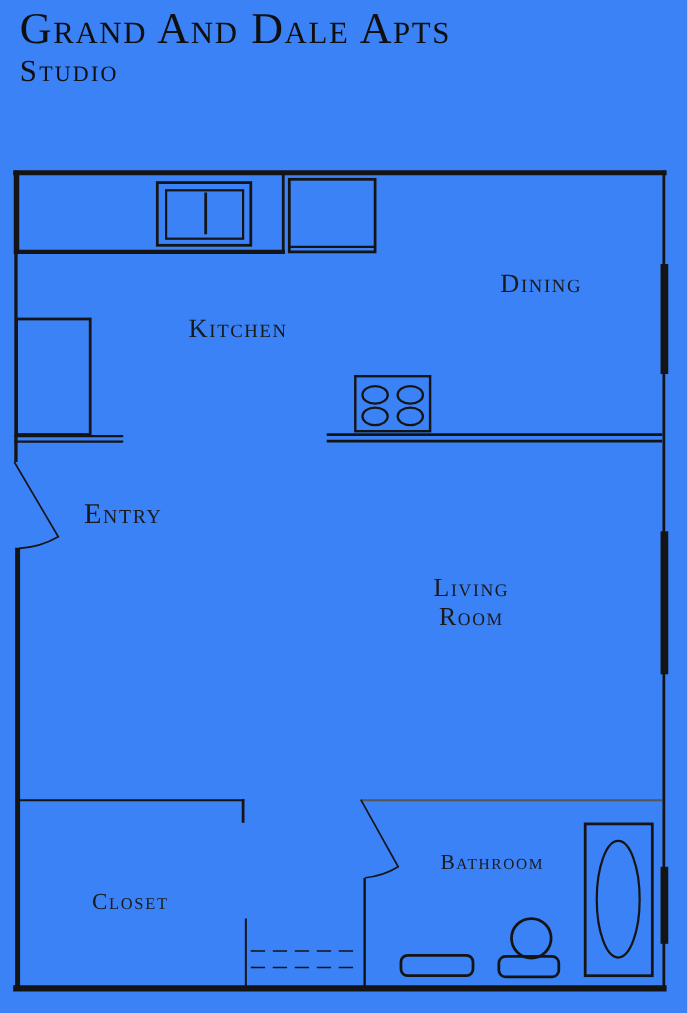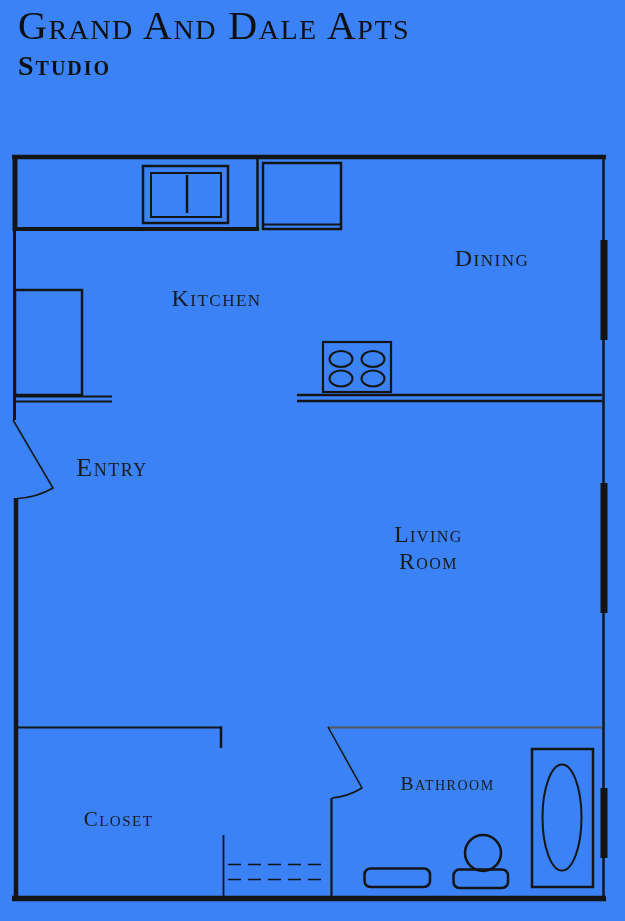--- a/index.html
+++ b/index.html
@@ -29,21 +29,20 @@
   .subtitle {
     position: absolute;
     left: 18px;
     top: 52px;
     font-size: 28px;
     line-height: 1.0;
     font-variant: small-caps;
     letter-spacing: 2px;
     color: #0f0f0f;
     white-space: nowrap;
-    font-weight: bold;
   }
   svg.plan {
     position: absolute;
     left: 0;
     top: 0;
   }
   svg.plan .stroke {
     stroke: #141414;
     fill: none;
     stroke-linecap: butt;

